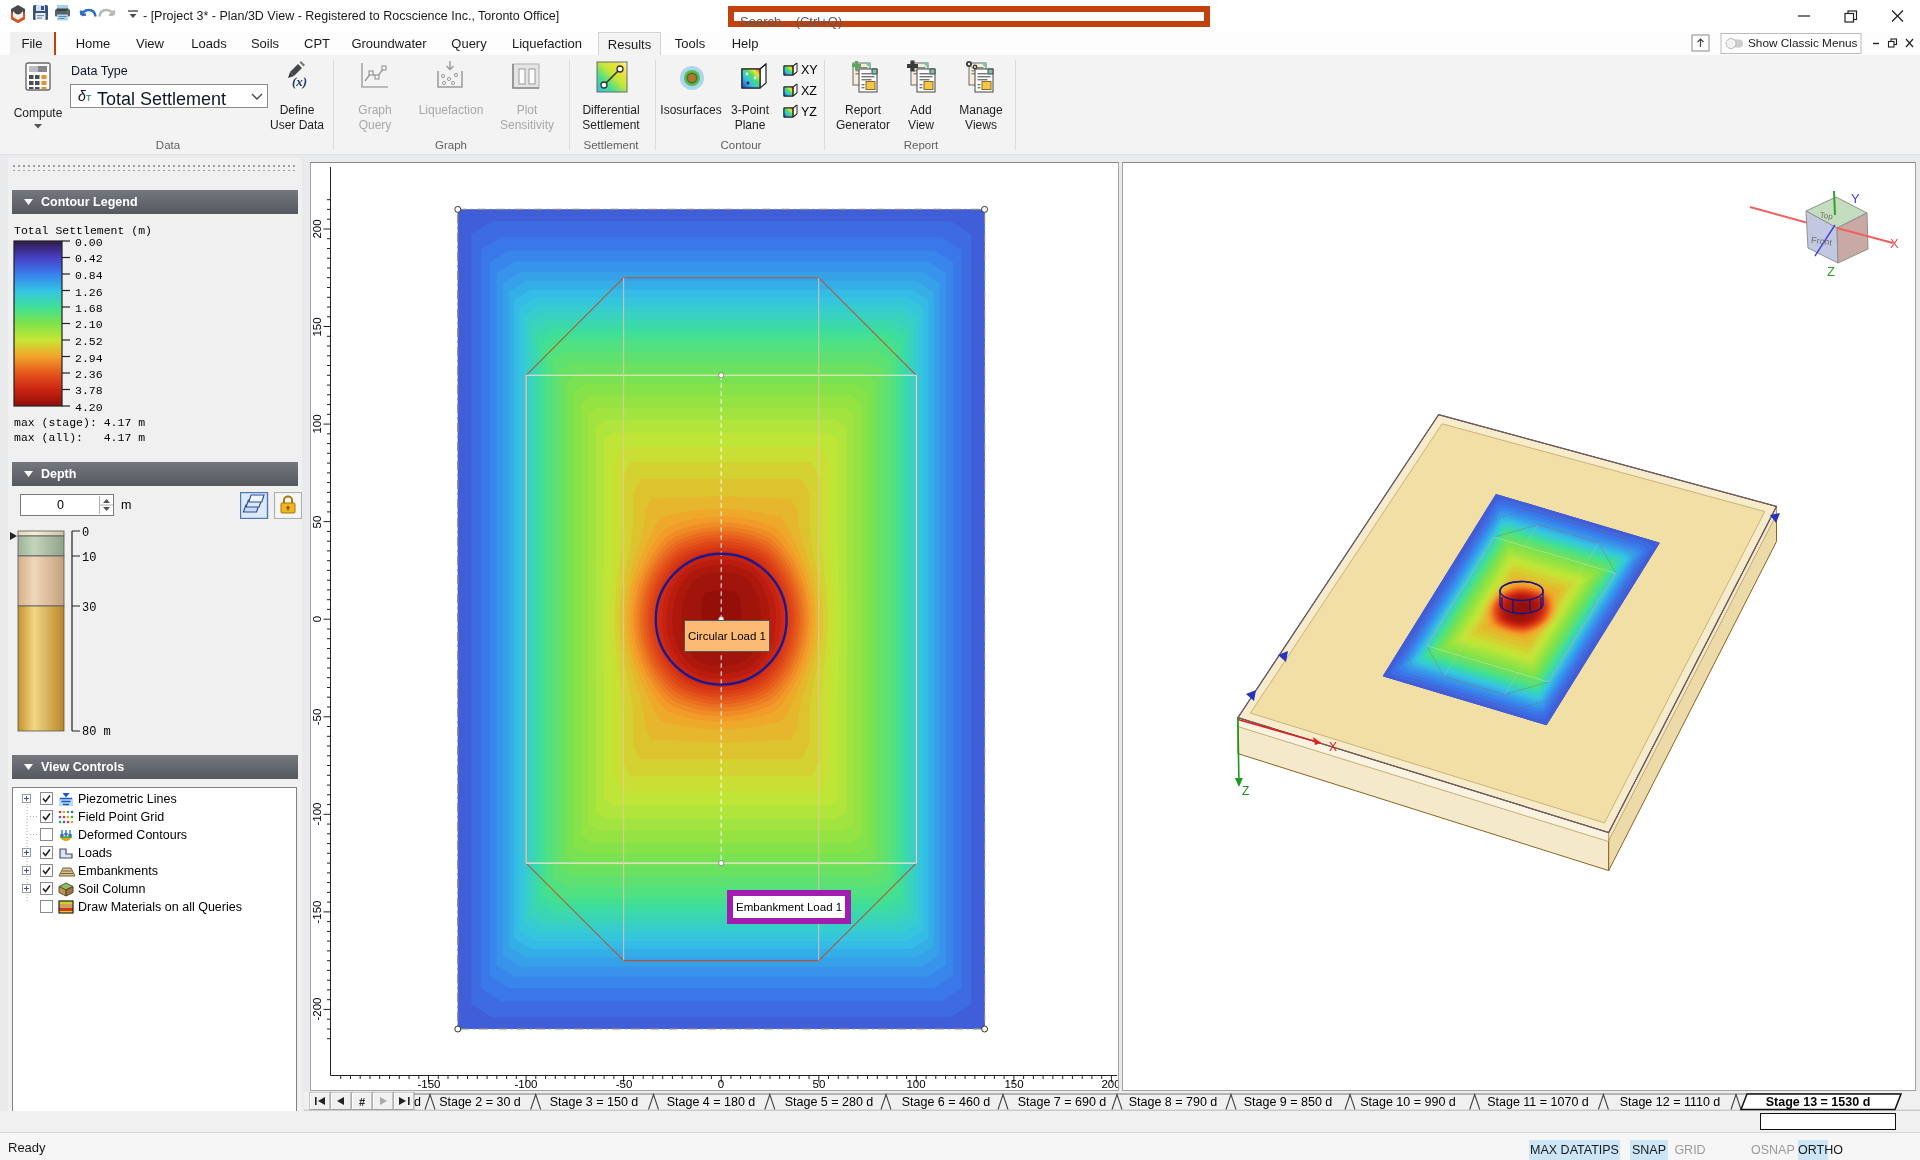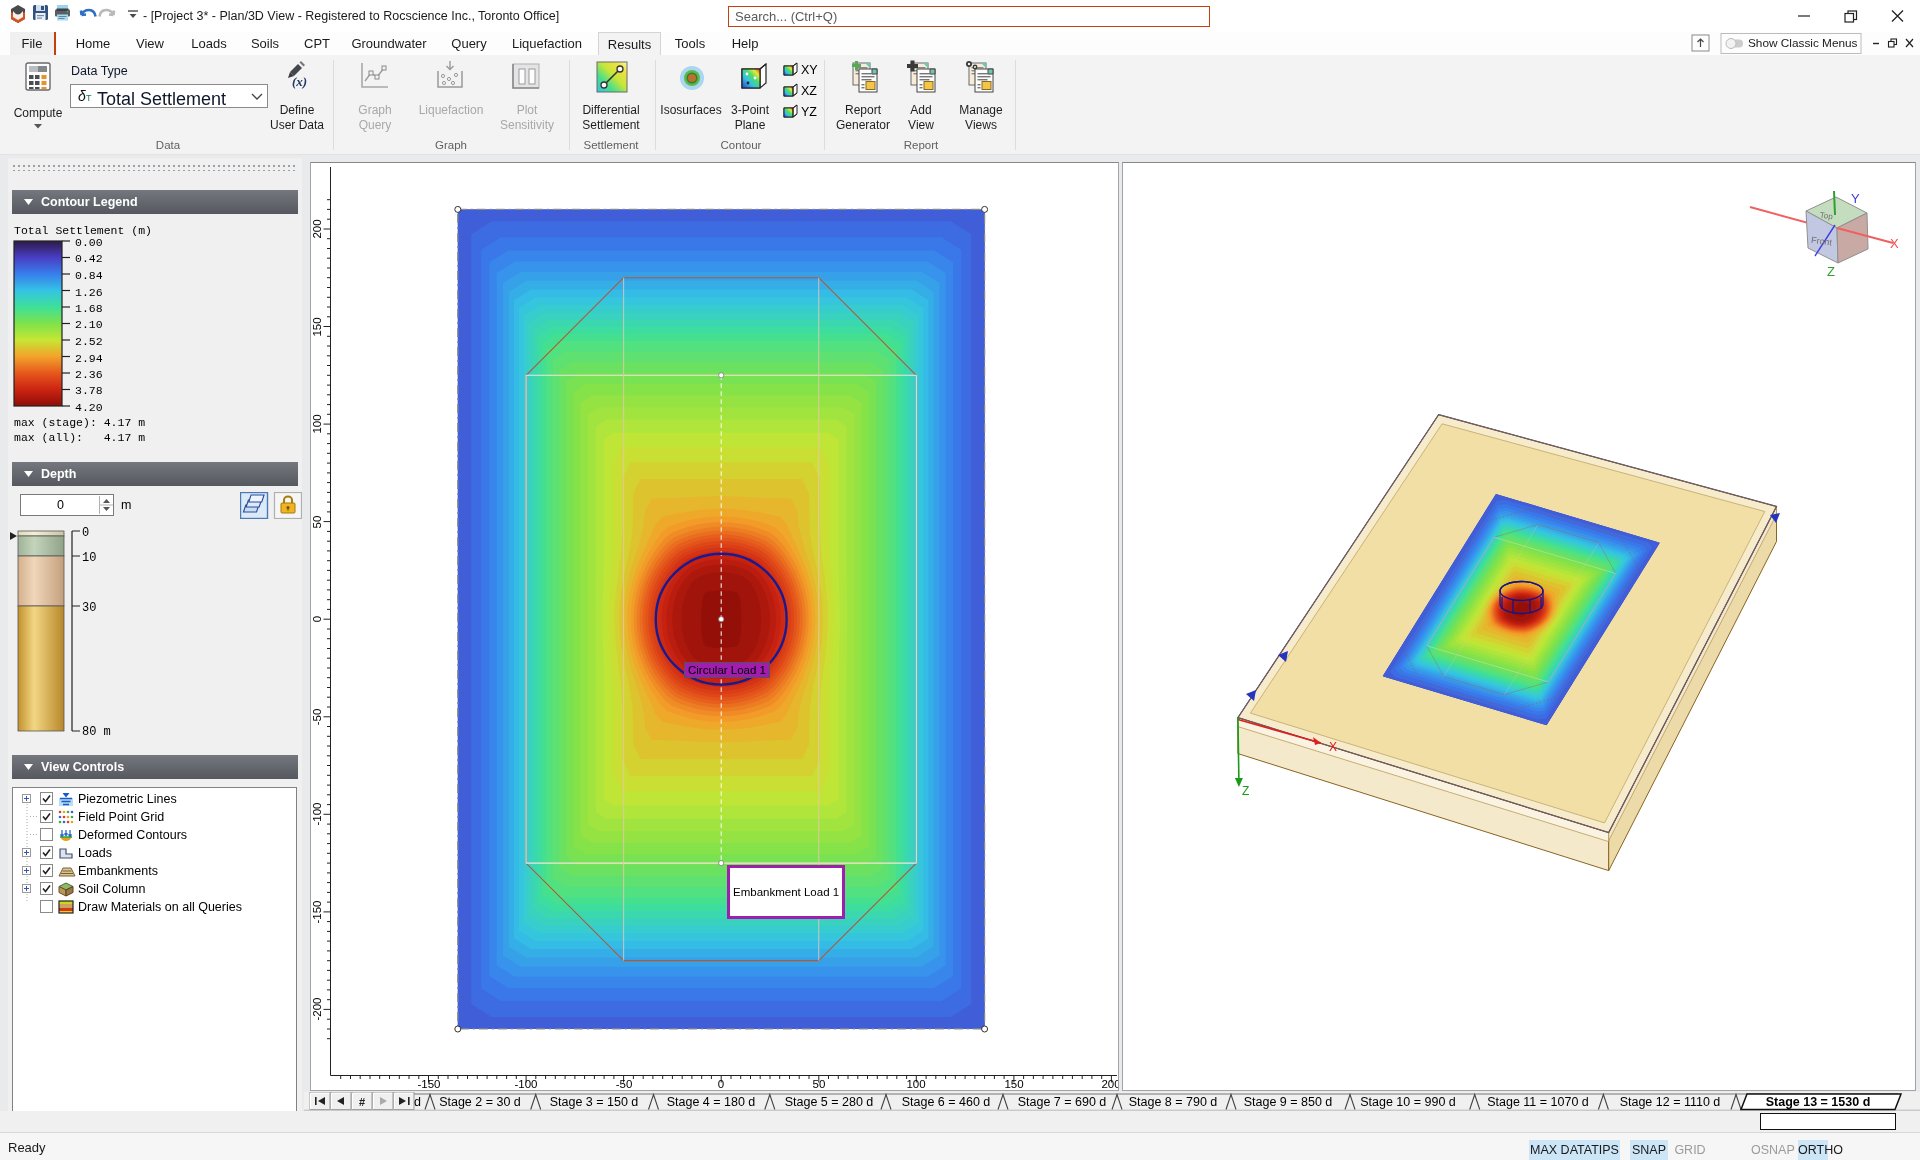--- a/index.html
+++ b/index.html
@@ -1,18 +1,18 @@
 <!DOCTYPE html>
 <html><head><meta charset="utf-8"><style>
 *{margin:0;padding:0;box-sizing:border-box}
 html,body{width:1920px;height:1160px;overflow:hidden;font-family:"Liberation Sans",sans-serif;background:#fff}
 .abs{position:absolute}
 #titlebar{position:absolute;left:0;top:0;width:1920px;height:32px;background:#fff}
 #title-text{position:absolute;left:143px;top:9px;font-size:12.5px;color:#1a1a1a;white-space:nowrap}
-#searchbox{position:absolute;left:728px;top:6px;width:482px;height:21px;border:1px solid #c2410c;background:#fff;font-size:13px;color:#5a5a5a;line-height:19px;padding-left:6px}
+#searchbox{position:absolute;left:728px;top:6px;width:482px;height:21px;border:6px solid #c2410c;background:#fff;font-size:13px;color:#5a5a5a;line-height:19px;padding-left:6px}
 #tabrow{position:absolute;left:0;top:32px;width:1920px;height:23px;background:#fdfdfd}
 .rtab{position:absolute;top:0;height:23px;font-size:13px;color:#1a1a1a;text-align:center;line-height:23px}
 #tab-file{background:#f0f0f0;border-right:2px solid #c2410c}
 #tab-results{background:#f3f3f4;border:1px solid #d4d4d4;border-bottom:none}
 #ribbon{position:absolute;left:0;top:55px;width:1920px;height:100px;background:#f3f3f4;border-bottom:1px solid #e2e2e4}
 .rsep{position:absolute;top:5px;width:1px;height:90px;background:#dcdcde}
 .glabel{position:absolute;top:84px;font-size:11.5px;color:#5f5f5f;text-align:center;width:120px}
 .blabel{position:absolute;font-size:12px;color:#1e1e1e;text-align:center;width:110px;line-height:15px}
 .blabel.dis{color:#a8a8a8}
 #sidebar{position:absolute;left:8px;top:158px;width:294px;height:973px;background:#f0f0f0}
@@ -856,22 +856,22 @@
 <circle cx="146.8" cy="46.4" r="3" fill="#fff" stroke="#333" stroke-width="1"></circle>
 <circle cx="673.6" cy="46.4" r="3" fill="#fff" stroke="#333" stroke-width="1"></circle>
 <circle cx="146.8" cy="866.0" r="3" fill="#fff" stroke="#333" stroke-width="1"></circle>
 <circle cx="673.6" cy="866.0" r="3" fill="#fff" stroke="#333" stroke-width="1"></circle>
 <line x1="410.2" y1="212.3" x2="410.2" y2="700.1" stroke="#ffffff" stroke-width="1" stroke-dasharray="4.5,3.5"></line>
 <circle cx="410.2" cy="456.2" r="65.4" fill="none" stroke="#1a1a90" stroke-width="2.4"></circle>
 <circle cx="410.2" cy="212.3" r="2.6" fill="#fff" stroke="#777" stroke-width="0.8"></circle>
 <circle cx="410.2" cy="456.2" r="2.6" fill="#fff" stroke="#777" stroke-width="0.8"></circle>
 <circle cx="410.2" cy="700.1" r="2.6" fill="#fff" stroke="#777" stroke-width="0.8"></circle>
 </svg>
-<div class="abs" style="left:373px;top:499px;background:#a21caf;border:1px solid #555;font-size:11.5px;padding:1px 3px">Circular Load 1</div>
-<div class="abs" style="left:416px;top:702px;background:#fff;border:3px solid #a21caf;font-size:11.5px;padding:18px 3px">Embankment Load 1</div>
+<div class="abs" style="left:373px;top:457px;background:#fdba74;border:1px solid #555;font-size:11.5px;padding:9px 3px">Circular Load 1</div>
+<div class="abs" style="left:416px;top:727px;background:#fff;border:6px solid #a21caf;font-size:11.5px;padding:5px 3px">Embankment Load 1</div>
 </div>
 <div id="pane3d">
 <svg width="792" height="927" viewBox="0 0 792 927" style="position:absolute;left:0;top:0">
 <polygon points="114.9,554.6 485.7,669.6 485.7,707.6 114.9,590.6" fill="#f5e9cb" stroke="#8a6420" stroke-width="1"></polygon>
 <polygon points="485.7,669.6 653.5,343.5 653.5,378.5 485.7,707.6" fill="#eddaa9" stroke="#8a6420" stroke-width="1"></polygon>
 <polygon points="114.9,554.6 485.7,669.6 485.7,678.6 114.9,563.6" fill="#faf3e2" stroke="#b09048" stroke-width="0.7"></polygon>
 <polygon points="485.7,669.6 653.5,343.5 653.5,351.5 485.7,677.6" fill="#f3e8cd" stroke="#b09048" stroke-width="0.7"></polygon>
 <polygon points="315.6,251.7 653.5,343.5 485.7,669.6 114.9,554.6" fill="#f6ebcb" stroke="#2a3ccc" stroke-width="1.2"></polygon>
 <polygon points="315.6,251.7 653.5,343.5 485.7,669.6 114.9,554.6" fill="none" stroke="#8a6420" stroke-width="1"></polygon>
 <polygon points="319.1,260.8 641.8,348.5 481.5,659.9 127.4,550.1" fill="#f2dfa6" stroke="#c0a468" stroke-width="0.8"></polygon>

